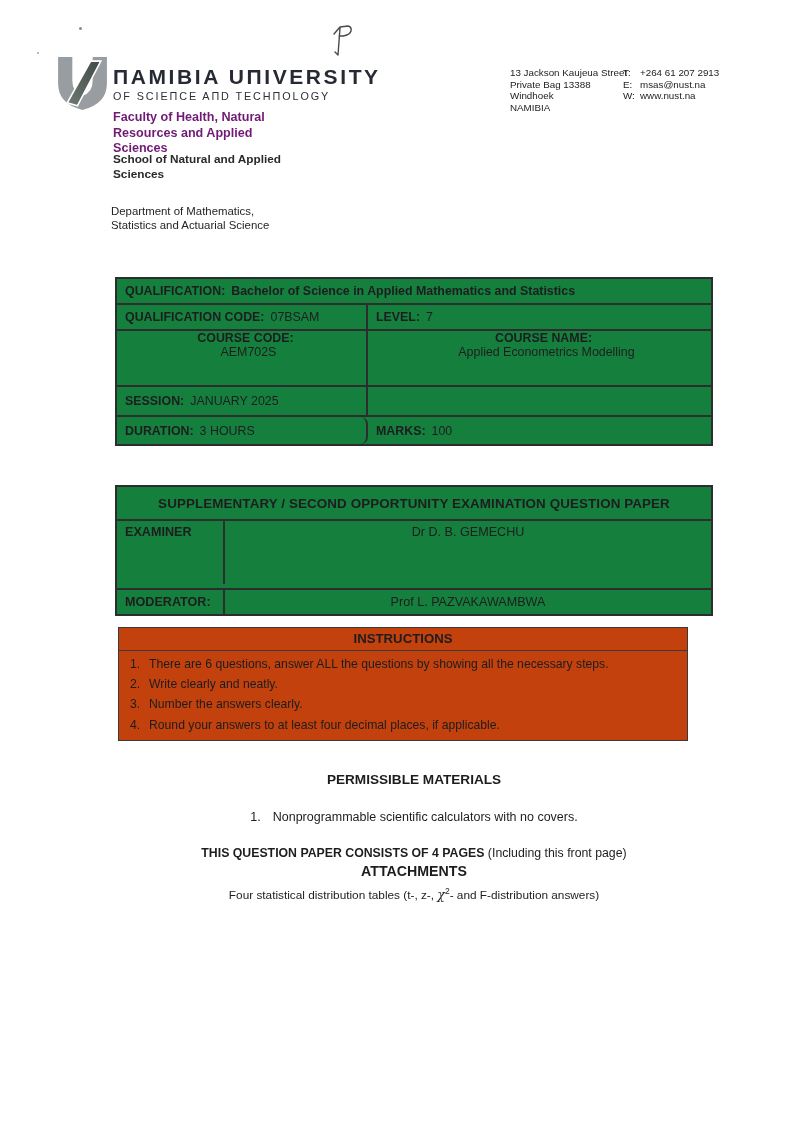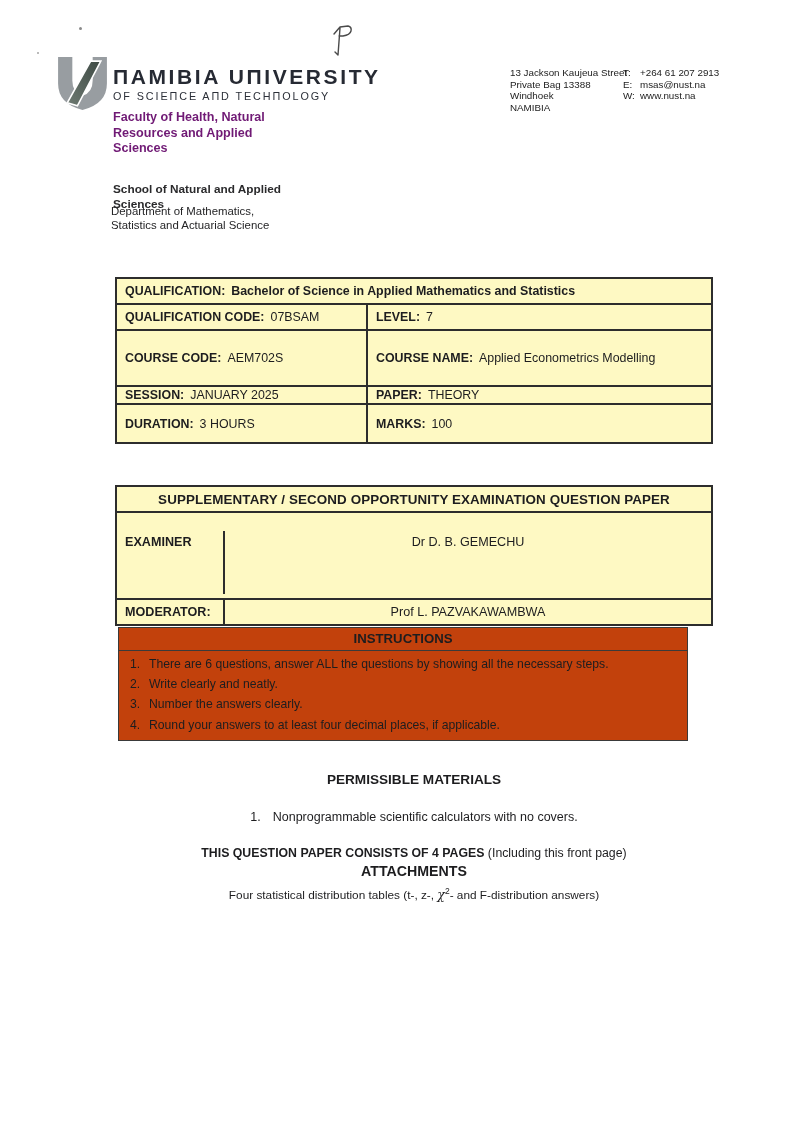--- a/index.html
+++ b/index.html
@@ -17,50 +17,50 @@
   .speck{position:absolute;border-radius:50%;background:#8a8a8a;}
   .speck1{left:79px;top:27px;width:3px;height:3px;}
   .speck2{left:37px;top:52px;width:2px;height:2px;background:#a5a5a5;}
 
   
   .logo{left:54px;top:56px;width:57px;height:58px;}
   .univ{left:113px;top:66px;line-height:1;}
   .univ-l1{font-size:21px;font-weight:700;letter-spacing:2.6px;color:#262a33;}
   .univ-l2{font-size:10.8px;font-weight:400;letter-spacing:1.9px;color:#2b2f38;margin-top:4px;}
   .faculty{left:113px;top:110px;font-weight:700;font-size:12.6px;line-height:15.5px;color:#701a75;}
-  .school{left:113px;top:182px;font-weight:700;font-size:11.8px;line-height:14.5px;color:#2a2a2c;}
+  .school{left:113px;top:152px;font-weight:700;font-size:11.8px;line-height:14.5px;color:#2a2a2c;}
   .dept{left:111px;top:204px;font-weight:400;font-size:11.4px;line-height:14px;color:#242426;}
   .addr{left:510px;top:67px;font-size:9.8px;line-height:11.6px;color:#222;}
   .telcol{left:623px;top:67px;font-size:9.8px;line-height:11.6px;color:#222;}
   .telrow{display:flex;}
   .tl{width:17px;}
 
   
   .hand-p{left:331px;top:23px;width:26px;height:36px;}
 
   
-  .tbl{position:absolute;left:115px;width:598px;border:2px solid #2d2d2d;box-sizing:border-box;background:#fef9c3;}
+  .tbl{position:absolute;left:115px;width:598px;border:2px solid #2d2d2d;box-sizing:border-box;background:#15803d;}
   .t1{top:277px;}
   .t2{top:485px;}
   .row{display:flex;border-top:2px solid #2d2d2d;}
   .row.first{border-top:none;}
   .cell{display:flex;align-items:center;padding-left:8px;box-sizing:border-box;font-size:12.4px;}
   .c1{width:251px;border-right:2px solid #2d2d2d;}
   .c2{flex:1;}
   .lbl{font-weight:700;}
   .val{margin-left:6px;}
   .valb{margin-left:6px;font-weight:700;}
-  .h24{height:24px;} .h54{height:54px;} .h28{height:16px;} .h27{height:37px;} .h63{height:63px;}
-
-  .t2 .ttl{height:24px;display:flex;align-items:center;justify-content:center;
+  .h24{height:24px;} .h54{height:54px;flex-direction:column;} .h28{height:28px;} .h27{height:27px;border-radius:7px;} .h63{height:63px;}
+
+  .t2 .ttl{height:32px;display:flex;align-items:center;justify-content:center;
     font-weight:700;font-size:13.4px;letter-spacing:.1px;}
   .t2 .labcell{width:108px;border-right:2px solid #2d2d2d;padding-left:8px;
     font-weight:700;font-size:12.6px;box-sizing:border-box;}
   .t2 .valcell{flex:1;text-align:left;font-size:12.6px;}
-  .vtop{display:flex;align-items:flex-start;padding-top:4px;margin-top:18px;}
+  .vtop{display:flex;align-items:flex-start;padding-top:4px;}
   .vmid{display:flex;align-items:center;}
 
   
   .ins{position:absolute;left:118px;top:627px;width:570px;border:1.5px solid #3a3a3a;box-sizing:border-box;background:#c2410c;}
   .ins-h{height:22px;border-bottom:1.5px solid #3a3a3a;text-align:center;font-weight:700;
     font-size:13.2px;line-height:22px;}
   .ins-body{padding:3px 6px 5px 6px;}
   .ins-row{display:flex;line-height:20.2px;font-size:12.2px;}
   .ins-num{width:24px;padding-left:5px;box-sizing:border-box;}
 
@@ -164,24 +164,20 @@
       <div class="cell c2 h54">
         <span class="lbl">COURSE NAME:</span>
         <span class="val">Applied Econometrics Modelling</span>
       </div>
     </div>
     <div class="row">
       <div class="cell c1 h28">
         <span class="lbl">SESSION:</span>
         <span class="val">JANUARY 2025</span>
       </div>
-      <div class="cell c2 h28">
-        <span class="lbl">PAPER:</span>
-        <span class="val">THEORY</span>
-      </div>
     </div>
     <div class="row">
       <div class="cell c1 h27">
         <span class="lbl">DURATION:</span>
         <span class="val">3 HOURS</span>
       </div>
       <div class="cell c2 h27">
         <span class="lbl">MARKS:</span>
         <span class="val">100</span>
       </div>

